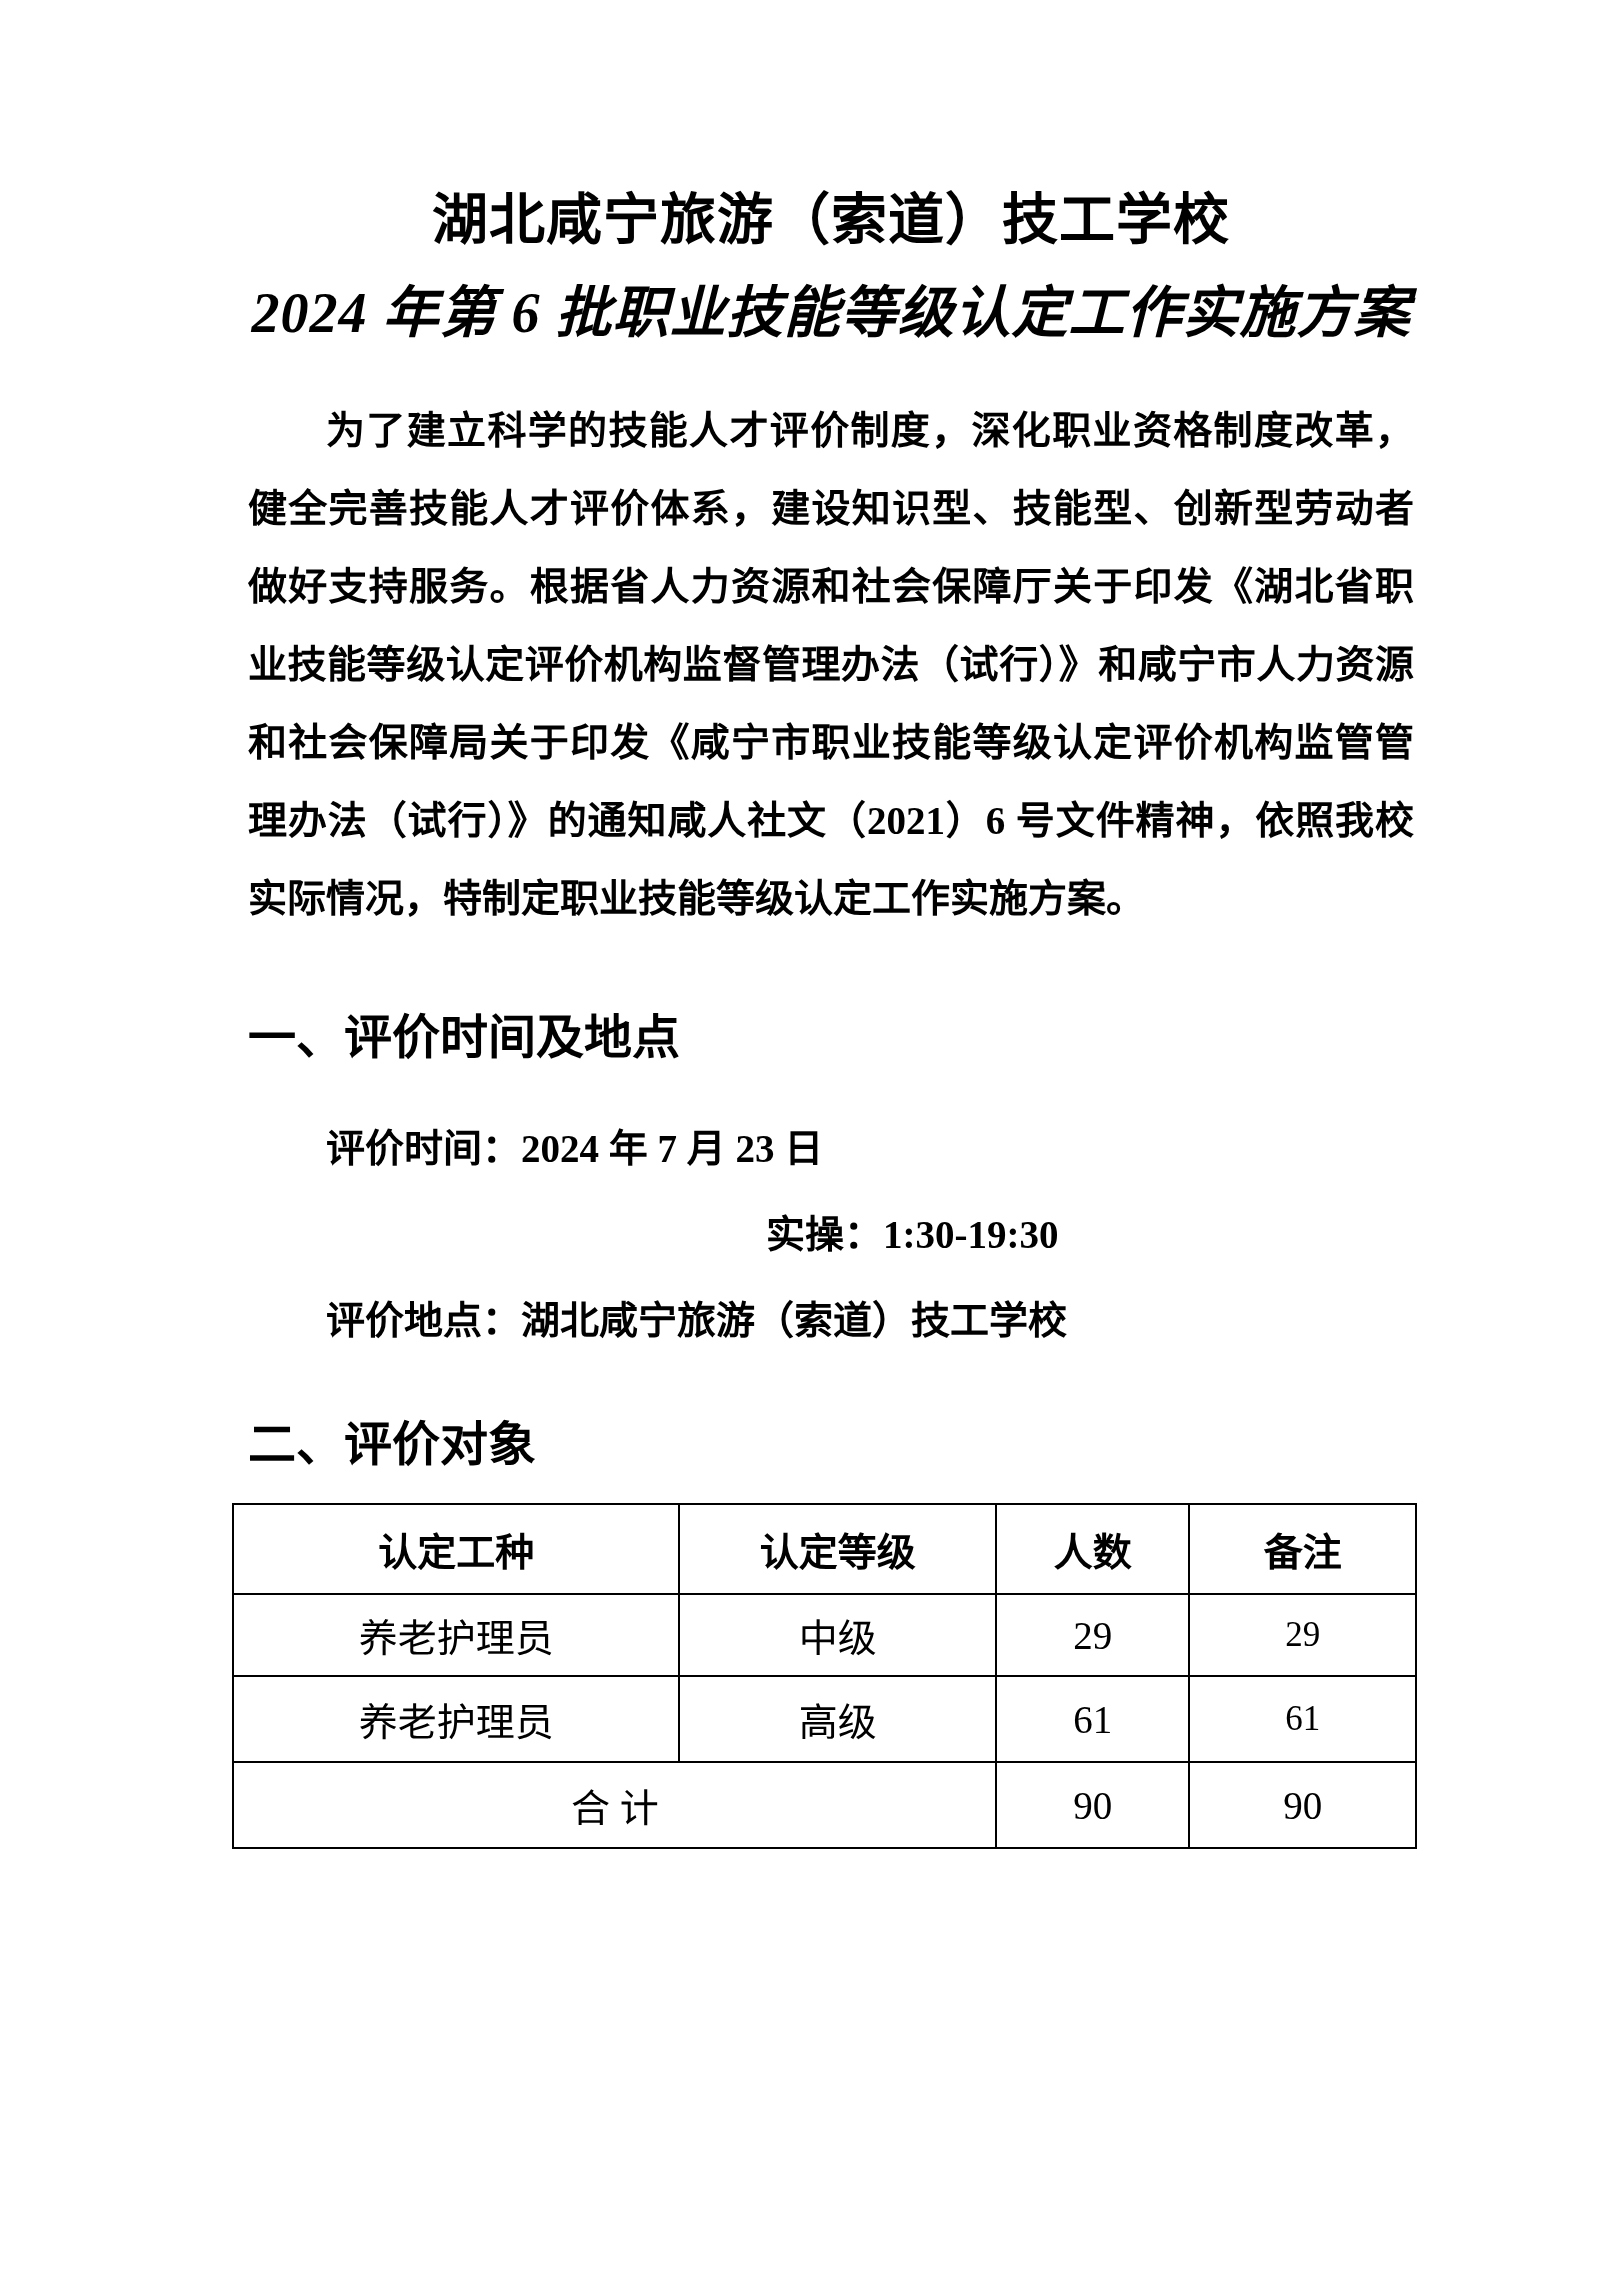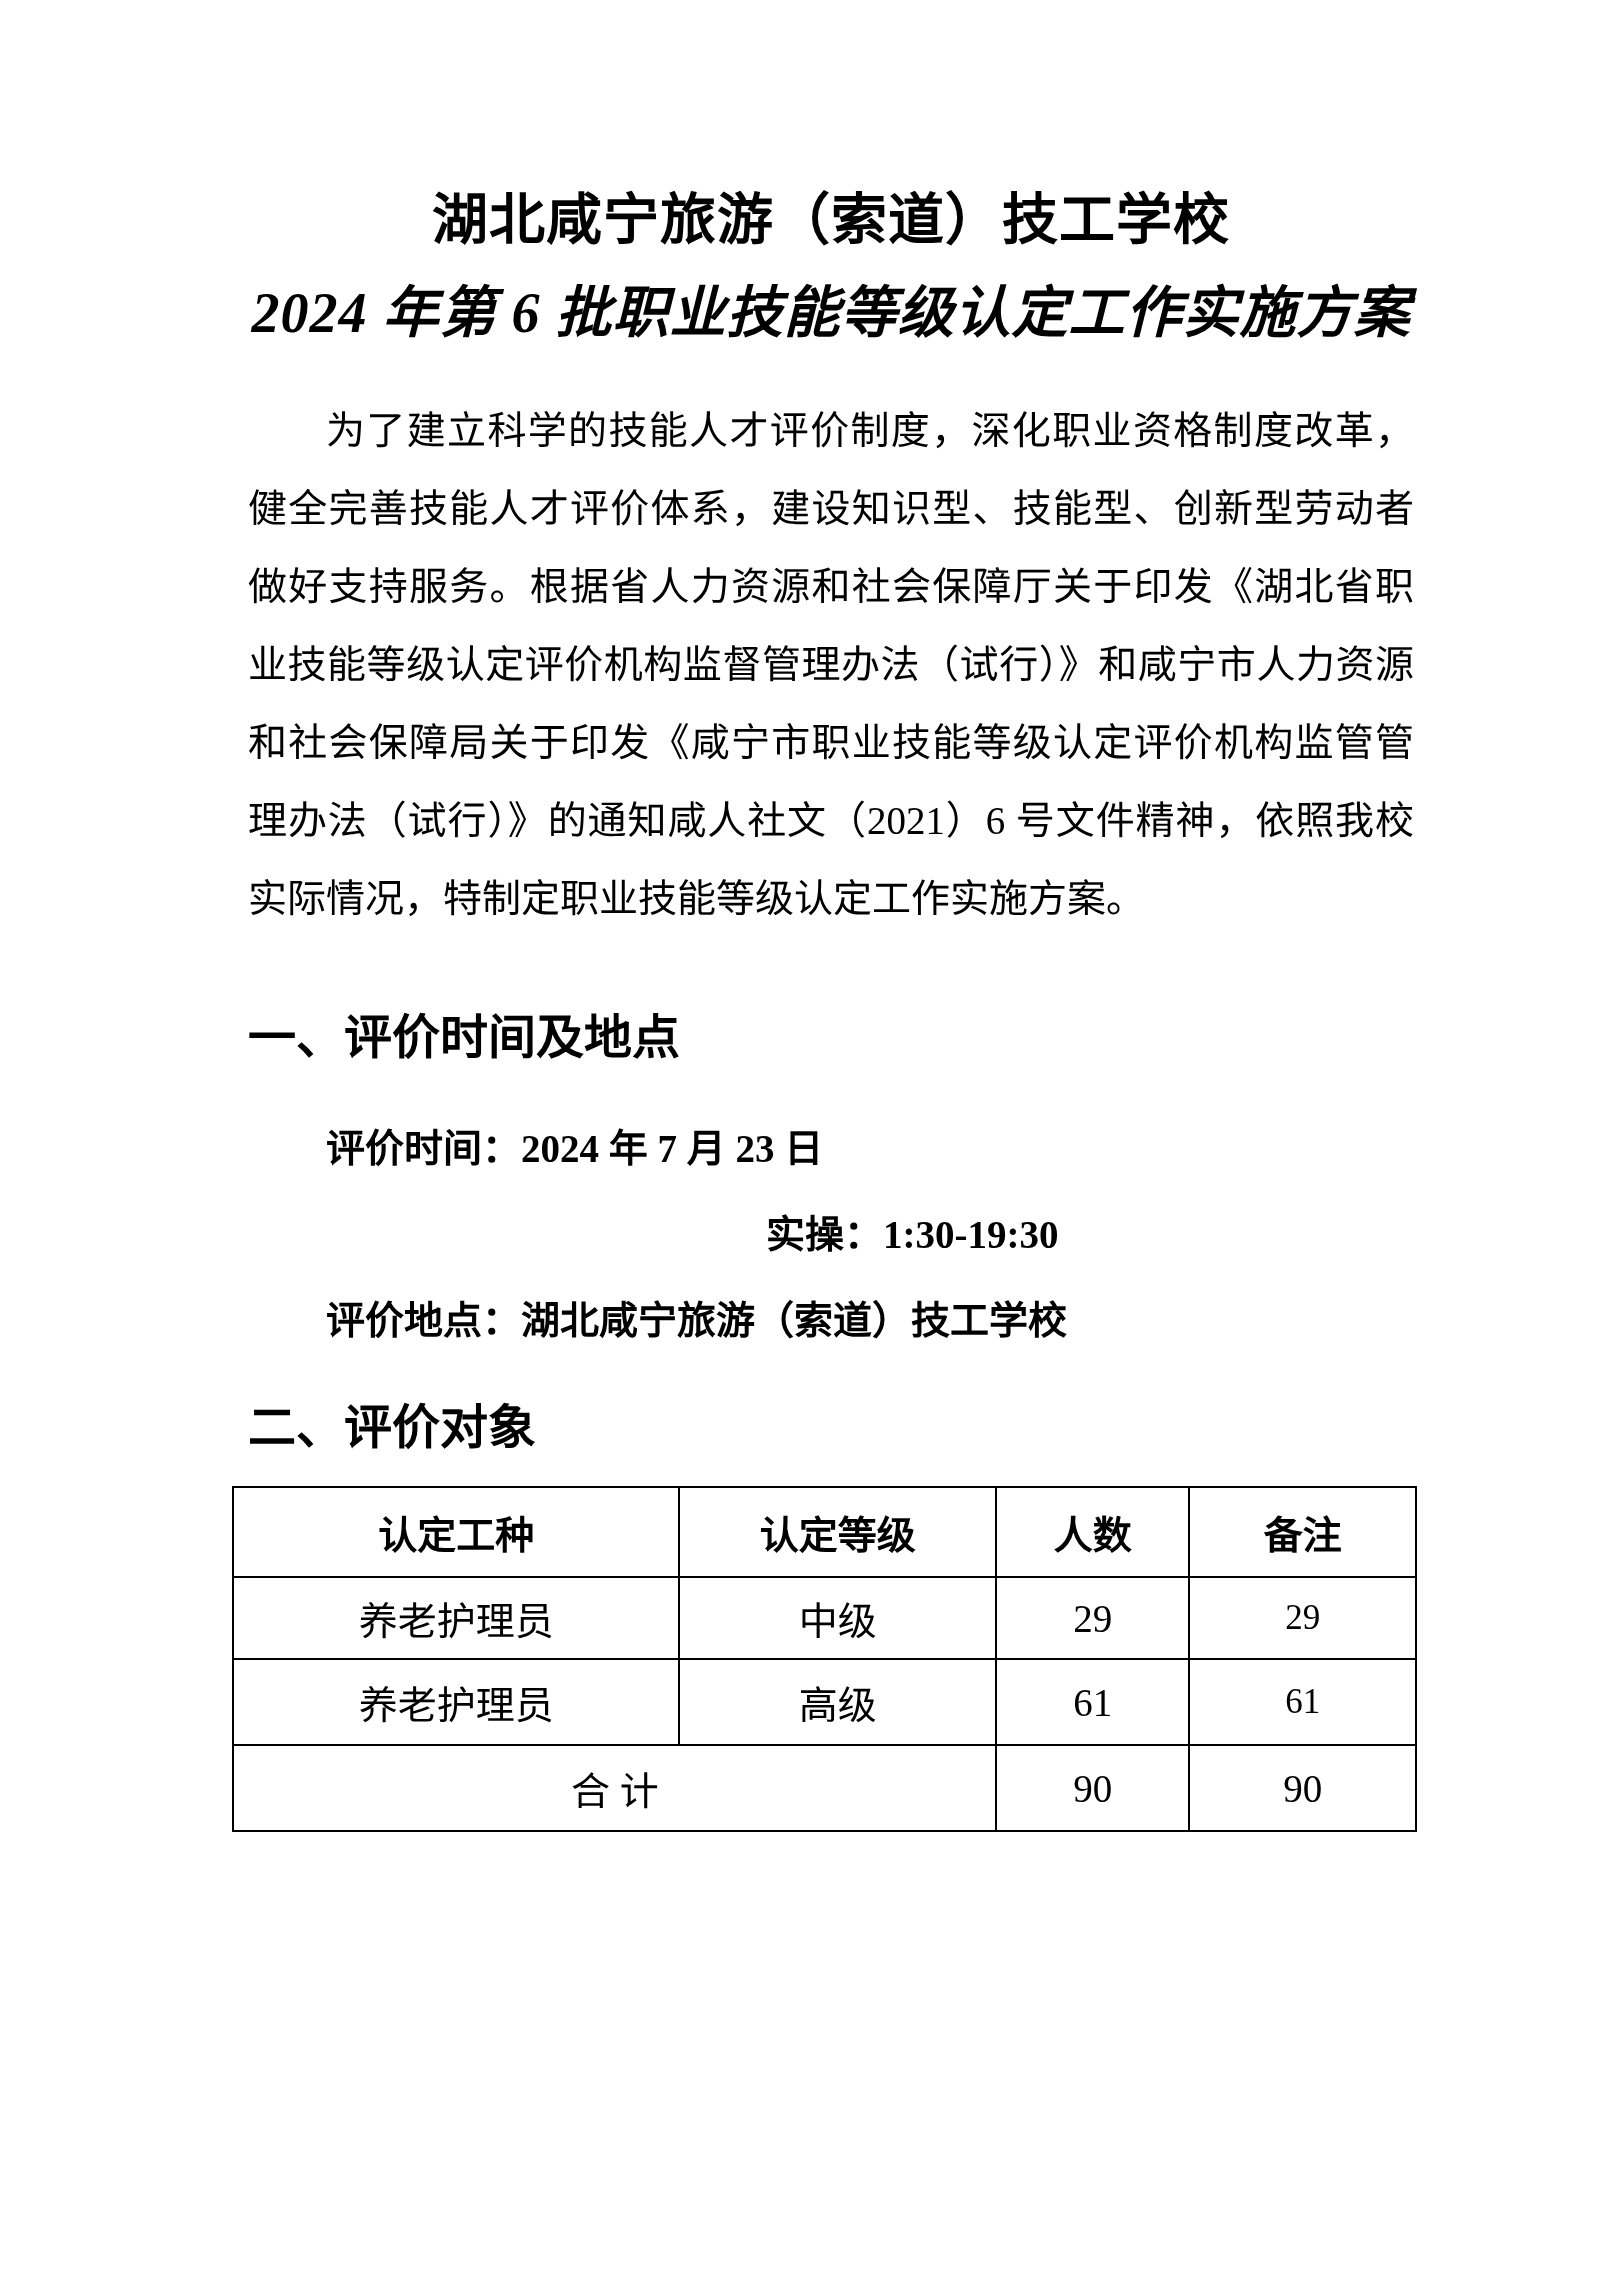--- a/index.html
+++ b/index.html
@@ -29,31 +29,32 @@
   .doc-title.line2 {
     margin-top: 37px;
     font-style: italic;
   }
   .intro-paragraph {
     margin-top: 51px;
     font-size: 39px;
     line-height: 78px;
     text-align: justify;
     text-indent: 2em;
+    font-weight: bold;
   }
   .section-heading {
     font-size: 48px;
     font-weight: bold;
     line-height: 47px;
   }
   .section-heading.first {
     margin-top: 76px;
   }
   .section-heading.second {
-    margin-top: 40px;
+    margin-top: 57px;
   }
   .time-block {
     margin-top: 45px;
     font-size: 39px;
     line-height: 86px;
   }
   .time-line {
     white-space: nowrap;
     font-weight: bold;
   }

